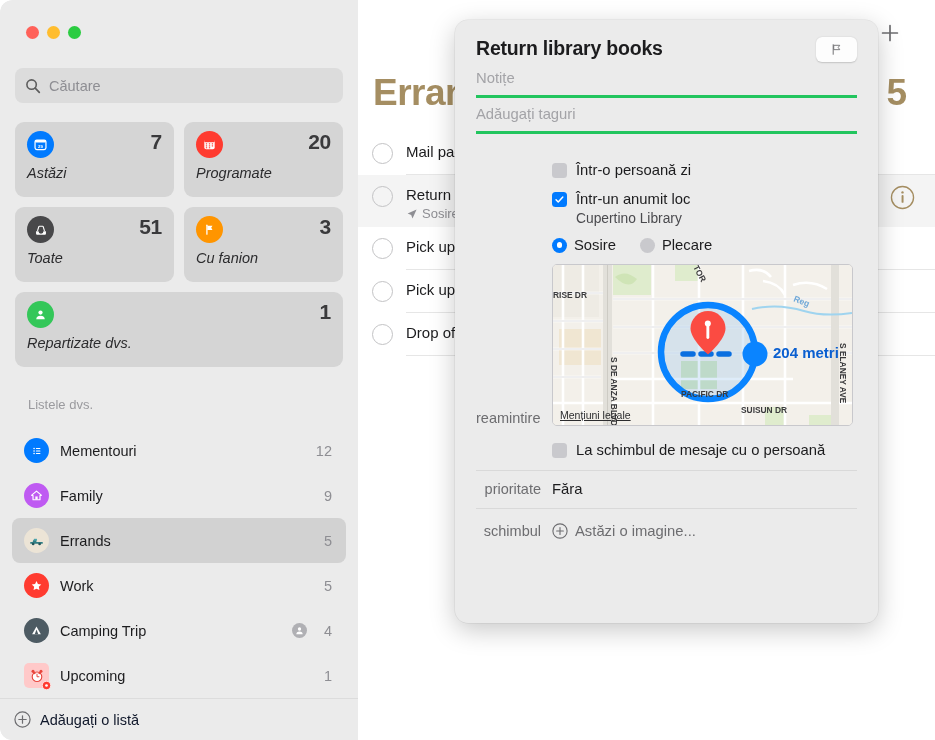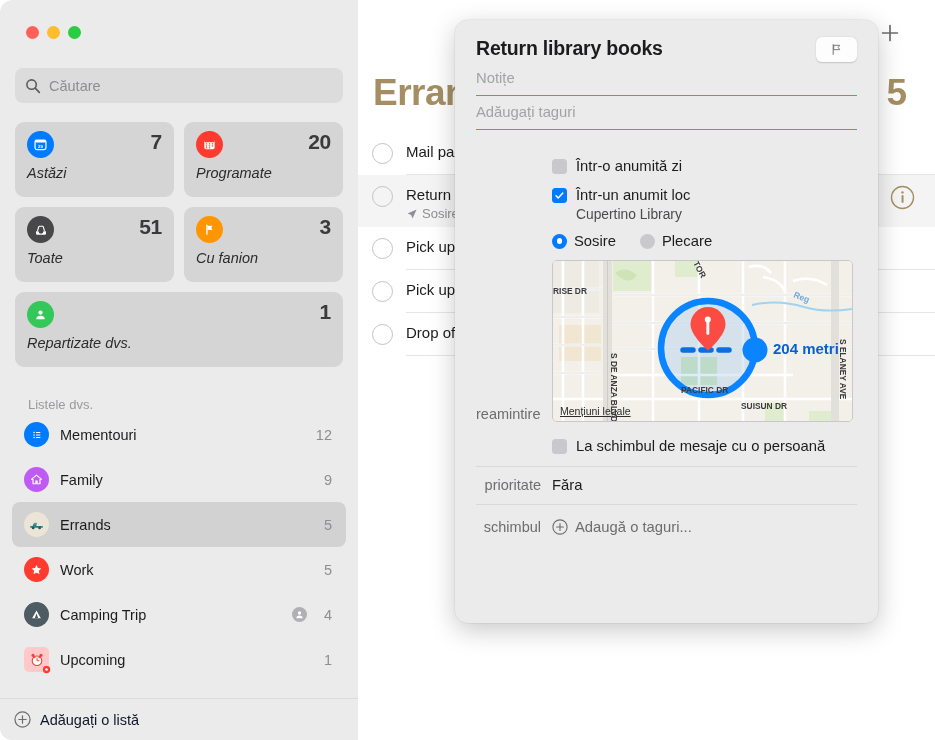--- a/index.html
+++ b/index.html
@@ -38,21 +38,21 @@
     flex:1;background:#d5d5d5;border-radius:9px;height:75px;
     padding:9px 12px 0 12px;box-sizing:border-box;position:relative;
   }
   .tile.wide{width:328px;flex:none;}
   .tile .tico{width:27px;height:27px;border-radius:50%;display:flex;align-items:center;justify-content:center;}
   .tile .tcount{position:absolute;right:12px;top:8px;font-size:21px;font-weight:bold;color:#3a3a3c;letter-spacing:-0.3px;}
   .tile .tlabel{margin-top:7px;font-size:14.5px;color:#2c2c2e;font-style:italic;}
 
   .sect-title{position:absolute;left:28px;top:397px;font-size:13px;color:#9a9a9e;}
 
-  .lists{position:absolute;left:12px;top:412px;width:334px;}
+  .lists{position:absolute;left:12px;top:428px;width:334px;}
   .litem{
     height:45px;display:flex;align-items:center;padding:0 14px 0 12px;
     border-radius:8px;box-sizing:border-box;
   }
   .litem.sel{background:#d2d2d2;}
   .litem .lico{width:25px;height:25px;border-radius:50%;margin-right:11px;flex:0 0 auto;
     display:flex;align-items:center;justify-content:center;position:relative;}
   .litem .lname{flex:1;font-size:14.5px;color:#1c1c1e;}
   .litem .lcount{font-size:14.5px;color:#8e8e93;min-width:16px;text-align:right;}
   .litem .shared{width:15px;height:15px;border-radius:50%;background:#b0b0b4;margin-right:9px;
@@ -89,21 +89,21 @@
     position:absolute;left:455px;top:20px;width:423px;height:603px;
     background:#ebebeb;border-radius:13px;
     box-shadow:0 7px 26px rgba(0,0,0,.22), 0 0 0 .5px rgba(0,0,0,.09);
     overflow:hidden;
   }
   #pop .inner{padding:17px 21px 0 21px;}
   #pop-head{display:flex;align-items:flex-start;justify-content:space-between;}
   #pop-title{font-size:19.5px;font-weight:bold;color:#1c1c1e;letter-spacing:-0.2px;}
   #flag-btn{width:41px;height:25px;background:#fdfdfd;border-radius:6px;display:flex;align-items:center;justify-content:center;
     box-shadow:0 .5px 1.5px rgba(0,0,0,.17);}
-  .fld{padding:8px 0 9px 0;border-bottom:1px solid #22c55e;font-size:14.8px;color:#a3a3a7;}
+  .fld{padding:8px 0 9px 0;border-bottom:3px solid #22c55e;font-size:14.8px;color:#a3a3a7;}
 
   .remrow{display:flex;align-items:flex-end;margin-top:28px;}
   .remlabel{width:76px;font-size:14.5px;color:#6d6d70;flex:0 0 auto;padding-top:1px;}
   .remcol{flex:1;}
   .cbrow{display:flex;align-items:center;}
   .cbox{width:15px;height:15px;border-radius:3.5px;background:#c9c9cd;margin-right:9px;flex:0 0 auto;}
   .cbox.on{background:#007aff;display:flex;align-items:center;justify-content:center;}
   .cbtxt{font-size:14.8px;color:#1c1c1e;}
   .subloc{font-size:13.8px;color:#4a4a4e;margin:4px 0 0 24px;}
 
@@ -400,21 +400,21 @@
 
       <div class="fld">Notițe</div>
       <div class="fld">Adăugați taguri</div>
 
       <div class="remrow">
         <div class="remlabel">reamintire</div>
         <div class="remcol">
 
           <div class="cbrow">
             <div class="cbox"></div>
-            <span class="cbtxt">Într-o anumită zi</span>
+            <span class="cbtxt">Într-o persoană zi</span>
           </div>
 
           <div style="height:13px"></div>
 
           <div class="cbrow">
             <div class="cbox on">
               <svg viewBox="0 0 14 14" width="11" height="11">
                 <path d="M2.6 7.3 L5.4 10.1 11.2 3.9" fill="none" stroke="#fff" stroke-width="1.9" stroke-linecap="round" stroke-linejoin="round"></path>
               </svg>
             </div>
@@ -495,21 +495,21 @@
       </div>
 
       <div class="botfld" style="display:block">
         <div class="imgrow">
           <div class="botlab">schimbul</div>
           <div class="addimg">
             <svg class="pc" viewBox="0 0 18 18">
               <circle cx="9" cy="9" r="8" fill="none" stroke="#6d6d70" stroke-width="1.25"></circle>
               <path d="M9 5.2 v7.6 M5.2 9 h7.6" stroke="#6d6d70" stroke-width="1.25" stroke-linecap="round"></path>
             </svg>
-            <span>Adaugă o taguri...</span>
+            <span>Astăzi o imagine...</span>
           </div>
         </div>
       </div>
 
     </div>
   </div>
 
 </div>
 
 </body></html>

